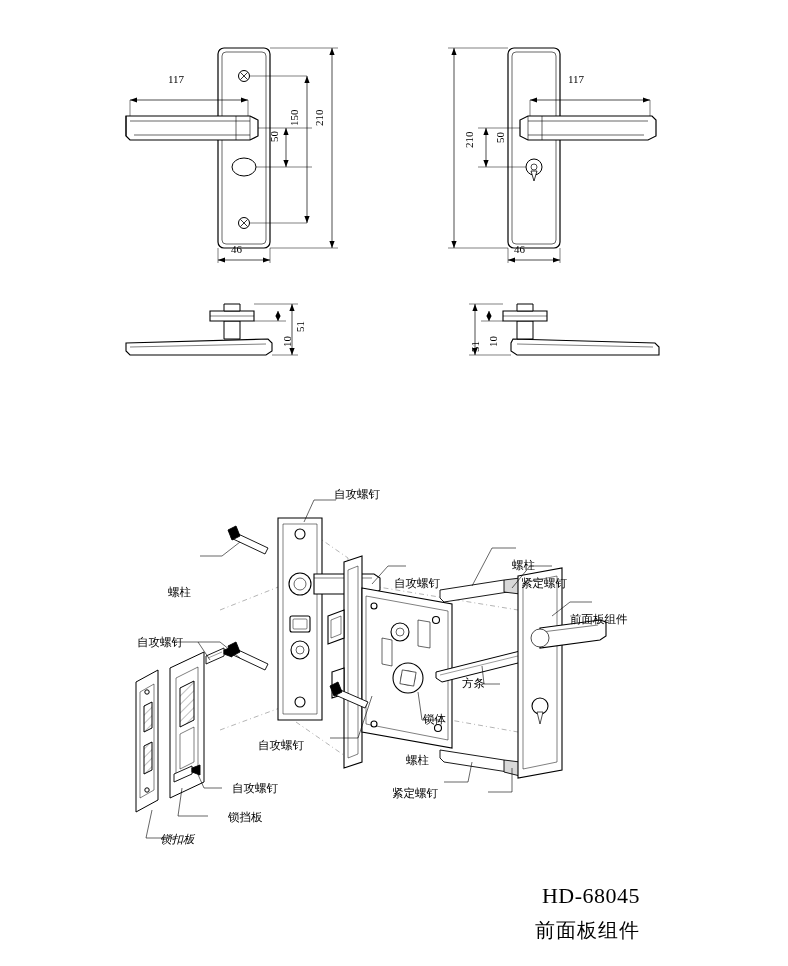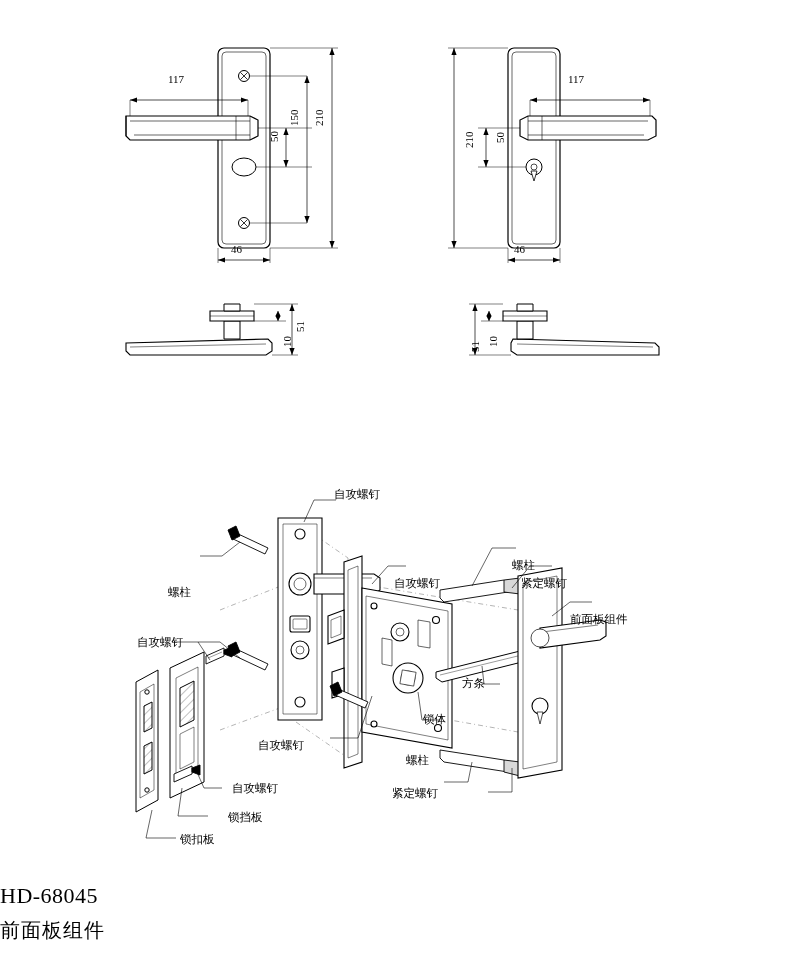--- a/index.html
+++ b/index.html
@@ -7,21 +7,21 @@
     width:788px;height:966px;background:#ffffff;
     font-family:"Liberation Sans", sans-serif;
     color:#000;position:relative;overflow:hidden;
   }
   .stage{position:relative;width:640px;height:966px;}
   .abs{position:absolute;}
   svg{display:block;}
   .dim{font-size:11px;font-family:"Liberation Serif", serif;}
   .lbl{font-size:11.5px;font-family:"DejaVu Sans", sans-serif;}
   .title-block{
-    position:absolute;left:0;right:0;bottom:22px;text-align:left;
+    position:absolute;left:0;right:0;bottom:22px;text-align:right;padding-left:8px;
   }
   .title-model{
     font-family:"Liberation Serif", serif;font-size:22px;letter-spacing:.5px;
     margin-bottom:8px;
   }
   .title-name{
     font-family:"DejaVu Sans", sans-serif;font-size:20px;letter-spacing:1px;
   }
   .txt{position:absolute;white-space:nowrap;}
 </style>
@@ -362,20 +362,20 @@
   <div class="txt lbl" style="left:570px;top:612px;">前面板组件</div>
   <div class="txt lbl" style="left:168px;top:585px;">螺柱</div>
   <div class="txt lbl" style="left:137px;top:635px;">自攻螺钉</div>
   <div class="txt lbl" style="left:462px;top:676px;">方条</div>
   <div class="txt lbl" style="left:423px;top:712px;font-family:Liberation Mono, monospace;">锁体</div>
   <div class="txt lbl" style="left:258px;top:738px;">自攻螺钉</div>
   <div class="txt lbl" style="left:406px;top:753px;">螺柱</div>
   <div class="txt lbl" style="left:392px;top:786px;">紧定螺钉</div>
   <div class="txt lbl" style="left:232px;top:781px;">自攻螺钉</div>
   <div class="txt lbl" style="left:212px;top:810px;margin-left:16px;">锁挡板</div>
-  <div class="txt lbl" style="left:180px;top:832px;">锁扣板</div>
+  <div class="txt lbl" style="left:160px;top:832px;font-style:italic;">锁扣板</div>
 
   <div class="title-block">
     <div class="title-model">HD-68045</div>
     <div class="title-name">前面板组件</div>
   </div>
 
 </div>
 
 </body></html>

